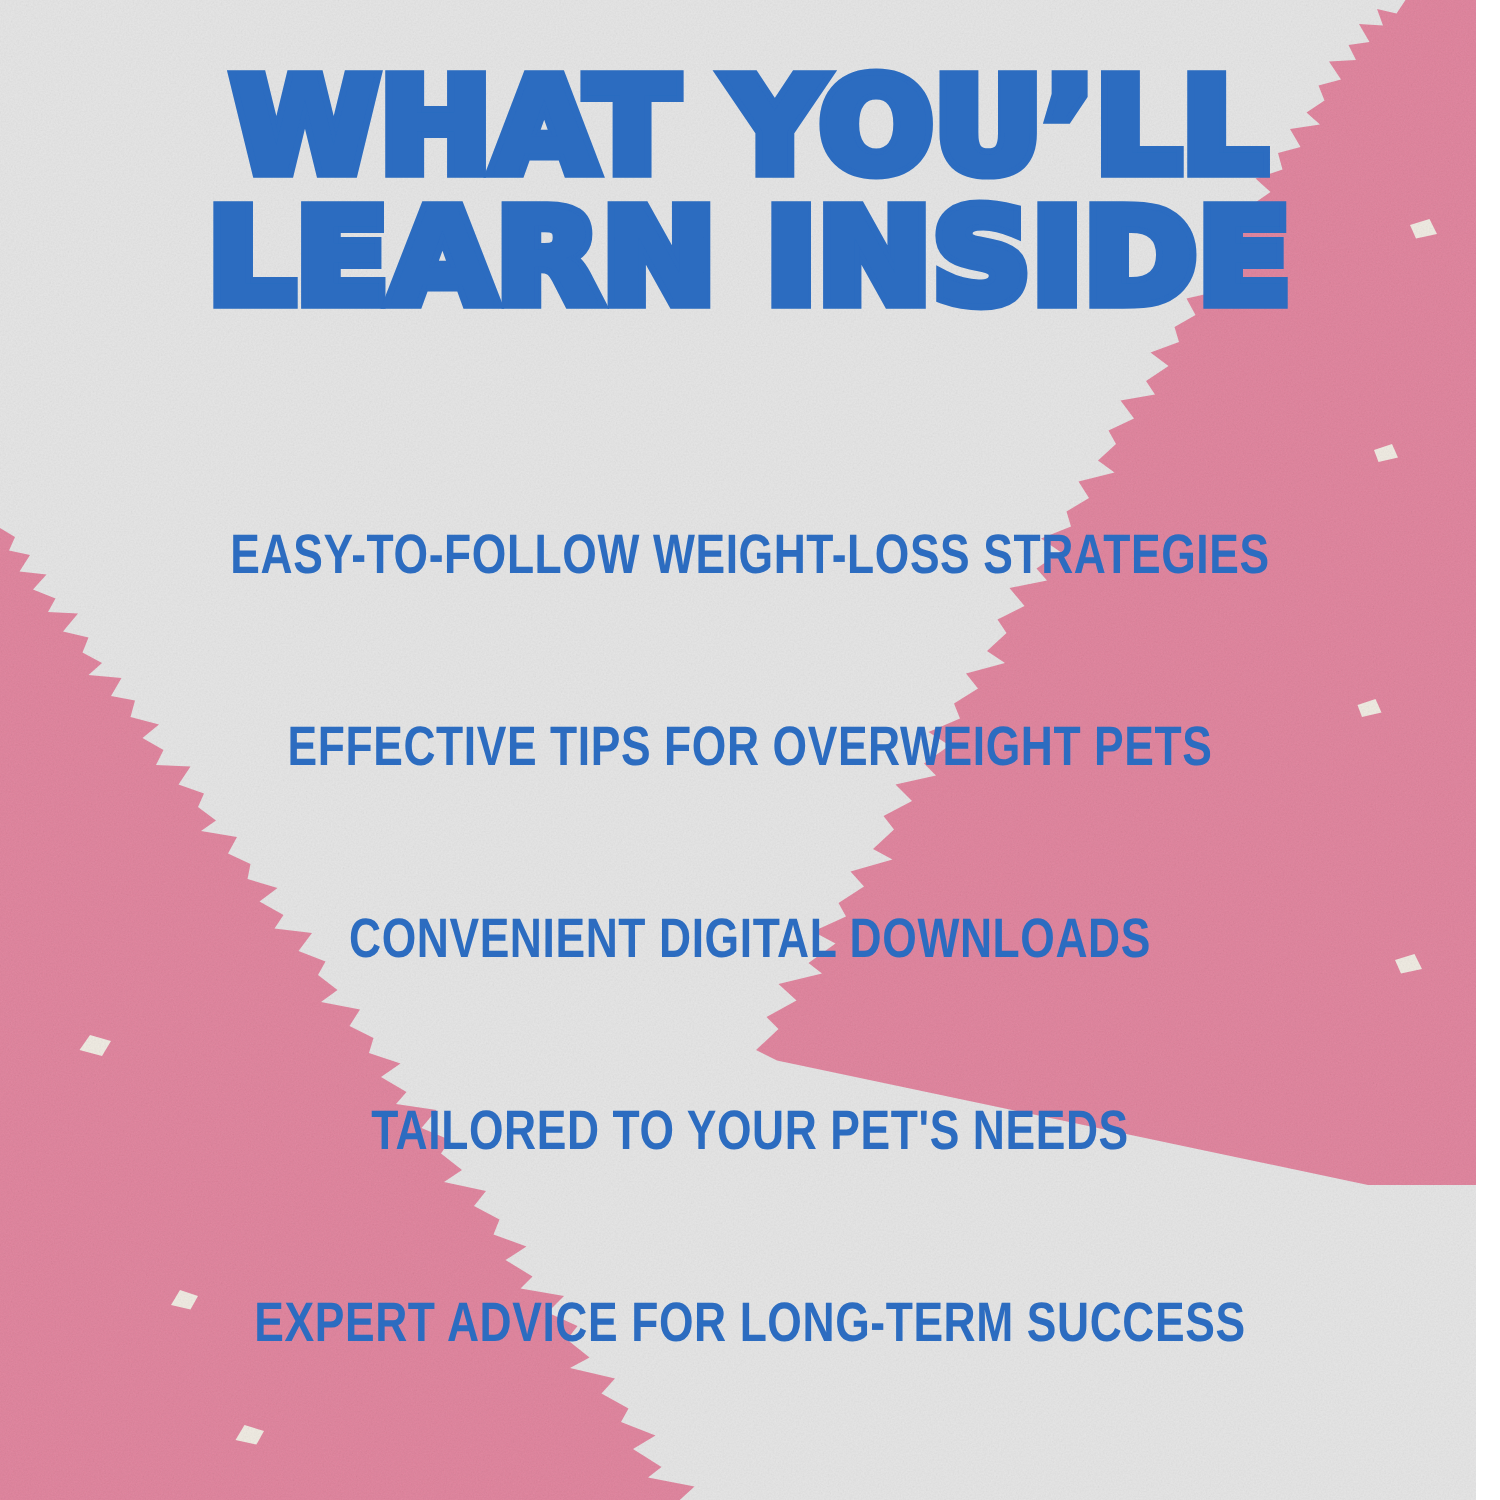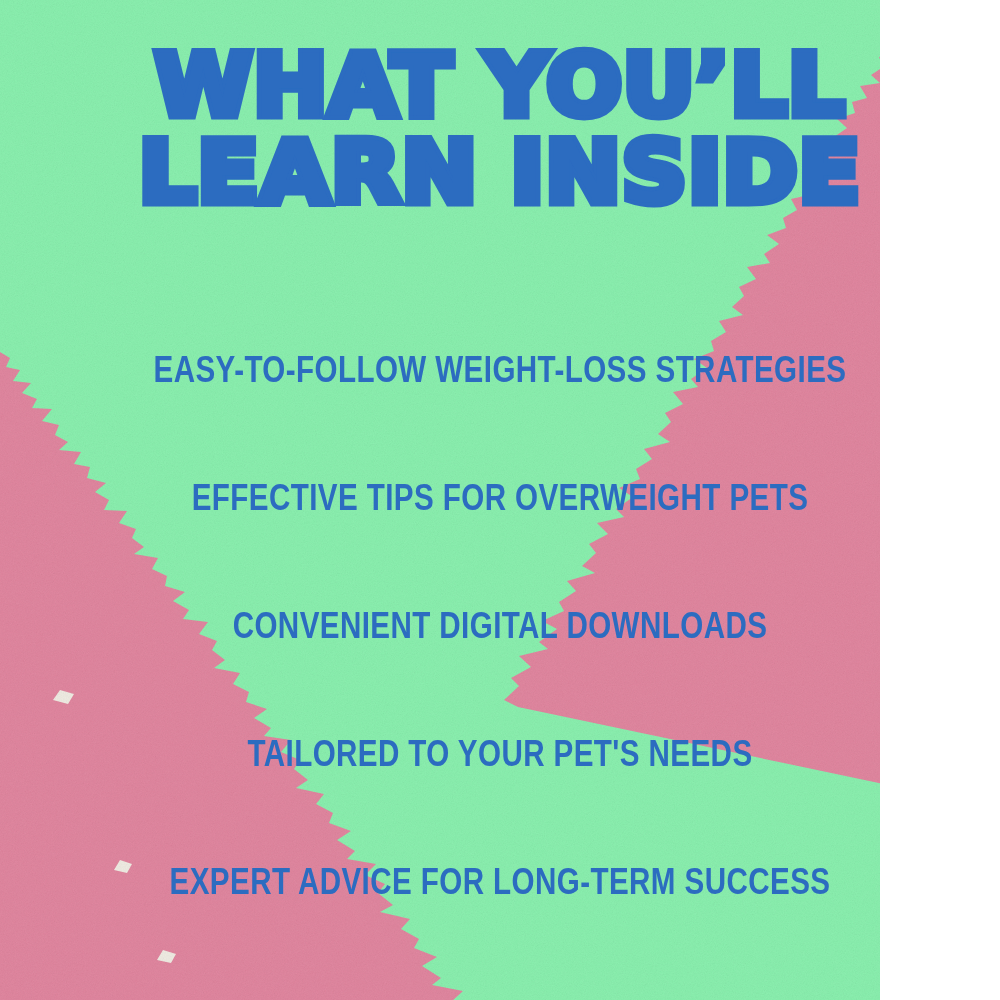--- a/index.html
+++ b/index.html
@@ -4,24 +4,24 @@
 <title>What You'll Learn Inside</title>
 <style>
   html, body {
     margin: 0;
     padding: 0;
     background: #ffffff;
   }
 
   #poster {
     position: relative;
-    width: 880px;
+    width: 984px;
     height: 1000px;
     overflow: hidden;
-    background: #86efac;
+    background: #e5e5e5;
     font-family: "Liberation Sans", sans-serif;
     -webkit-font-smoothing: antialiased;
   }
 
   
   .tear-layer {
     position: absolute;
     inset: 0;
     width: 1000px;
     height: 1000px;

